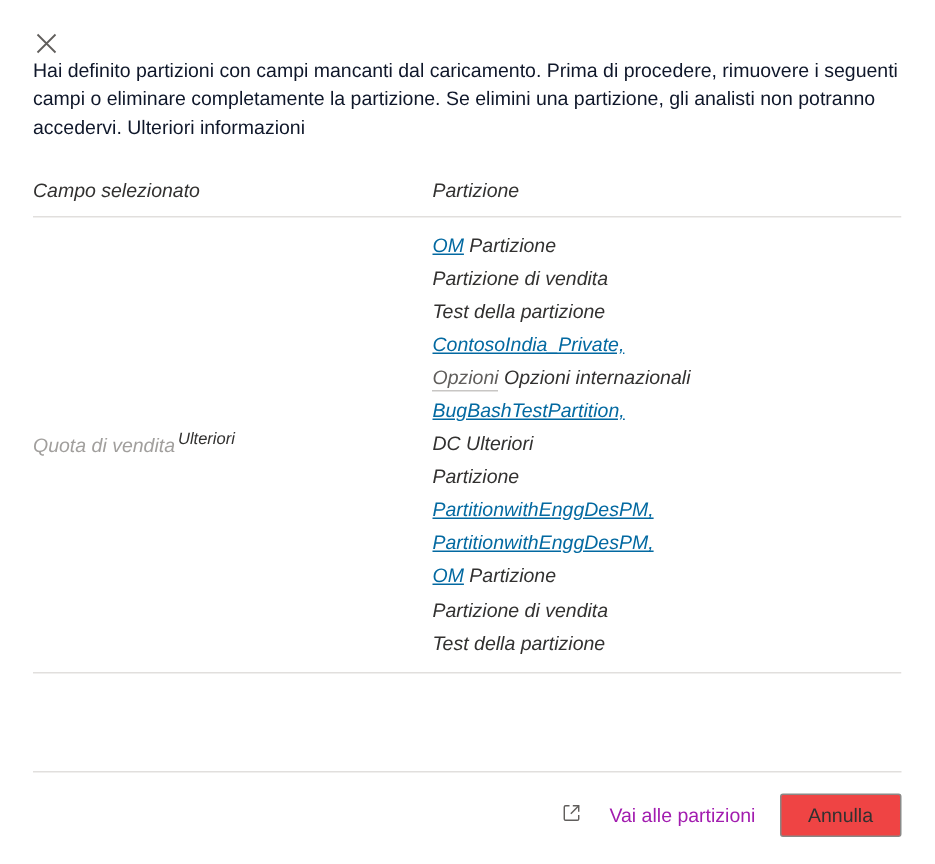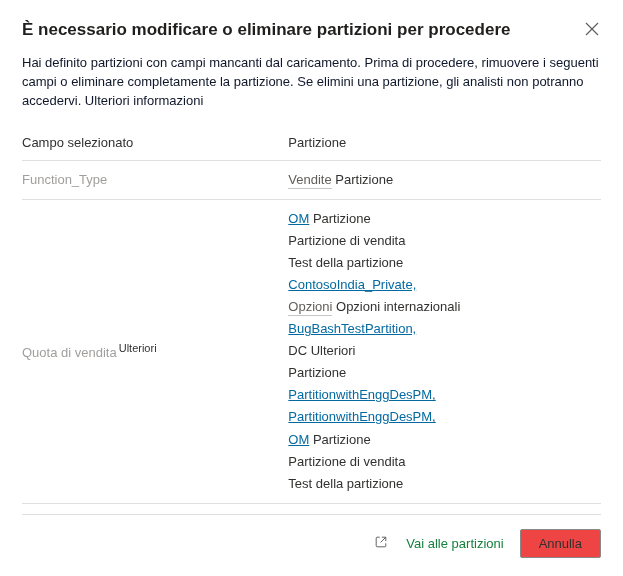--- a/index.html
+++ b/index.html
@@ -50,20 +50,21 @@
     overflow-y: auto;
     border-bottom: 1px solid #e1dfdd;
     position: relative;
   }
   
   .table-wrap::-webkit-scrollbar { width: 6px; }
   .table-wrap::-webkit-scrollbar-thumb { background: #c8c6c4; border-radius: 3px; }
   table {
     width: 100%;
     border-collapse: collapse;
+    font-style: italic;
   }
   th {
     text-align: left;
     font-weight: 400;
     font-size: 13px;
     color: #323130;
     padding: 8px 4px 10px 0;
     border-bottom: 1px solid #e1dfdd;
   }
   th:first-child { width: 46%; }
@@ -98,69 +99,60 @@
     display: flex;
     justify-content: flex-end;
     align-items: center;
     gap: 16px;
     padding-top: 14px;
   }
   .goto-link {
     display: inline-flex;
     align-items: center;
     gap: 18px;
-    color: #15803d;
+    color: #a21caf;
     font-size: 13px;
     cursor: pointer;
   }
   .goto-link svg { flex-shrink: 0; }
   .btn-secondary {
     border: 1px solid #8a8886;
     background: #ef4444;
     color: #323130;
     font-size: 13px;
     padding: 6px 18px;
     cursor: pointer;
     border-radius: 2px;
   }
 </style>
 </head>
 <body>
 
 <div class="dialog">
   <div class="header-row">
-    <h1 class="title">È necessario modificare o eliminare partizioni per procedere</h1>
     <button class="close-btn" aria-label="close">
       <span>
         <svg width="14" height="14" viewBox="0 0 14 14">
             <path d="M1 1 L13 13 M13 1 L1 13" stroke="#605e5c" stroke-width="1.2" fill="none"></path>
           </svg>
       </span>
     </button>
   </div>
 
   <p class="description">Hai definito partizioni con campi mancanti dal caricamento. Prima di procedere, rimuovere i seguenti campi o eliminare completamente la partizione. Se elimini una partizione, gli analisti non potranno accedervi. Ulteriori informazioni</p>
 
   <div class="table-wrap">
     <table>
       <thead>
         <tr>
           <th>Campo selezionato</th>
           <th>Partizione</th>
         </tr>
       </thead>
       <tbody id="tbody">
-          <tr>
-            <td class="campo">Function_Type</td>
-            <td>
-              <div class="part-list">
-                <div class="part-item"><span class="muted-u">Vendite</span><span class="suffix">&nbsp;Partizione</span></div>
-              </div>
-            </td>
-          </tr>
           <tr>
             <td class="campo">Quota di vendita<span class="part-inline">Ulteriori</span></td>
             <td>
               <div class="part-list">
                 <div class="part-item"><span class="link">OM</span><span class="suffix">&nbsp;Partizione</span></div>
                 <div class="part-item"><span class="plain">Partizione di vendita</span></div>
                 <div class="part-item"><span class="plain">Test della partizione</span></div>
                 <div class="part-item"><span class="link">ContosoIndia_Private,</span></div>
                 <div class="part-item"><span class="muted-u">Opzioni</span><span class="suffix">&nbsp;Opzioni internazionali</span></div>
                 <div class="part-item"><span class="link">BugBashTestPartition,</span></div>

